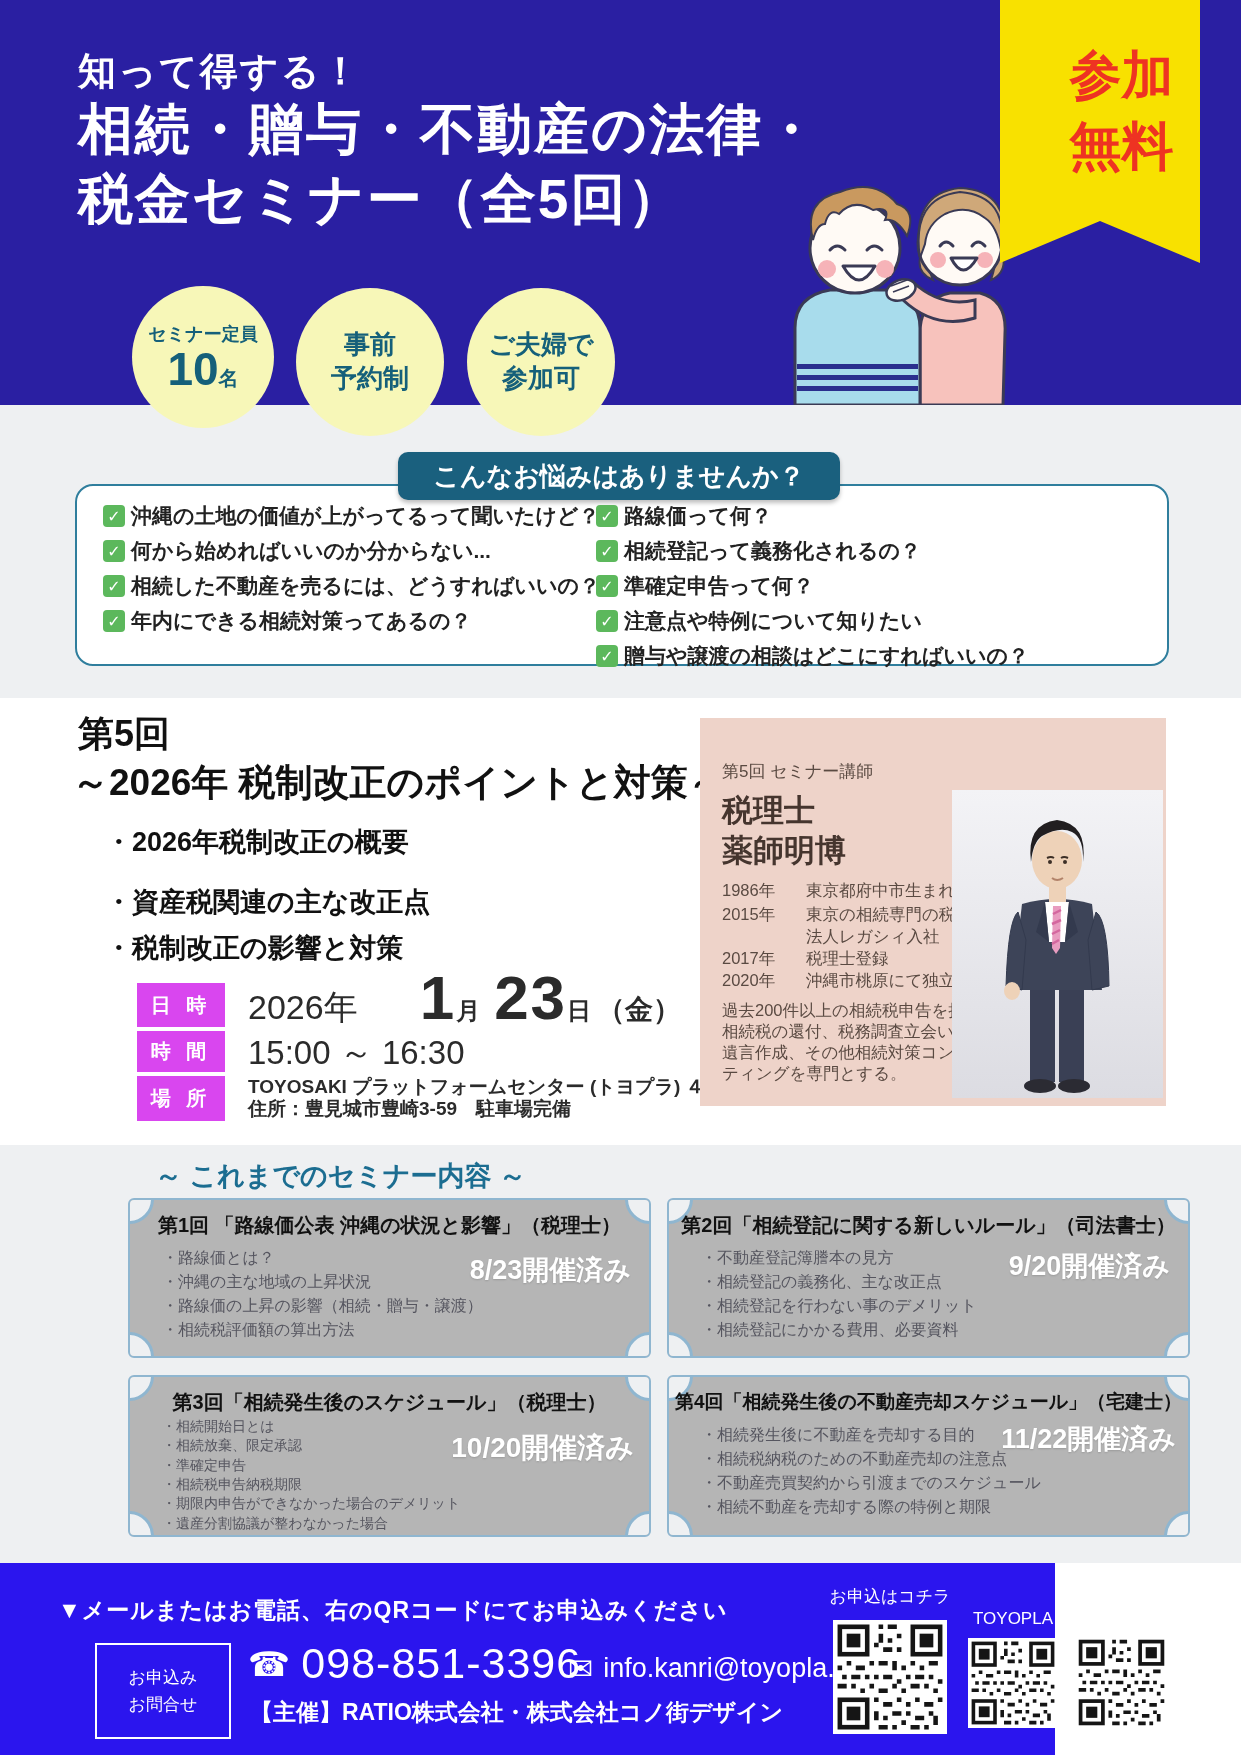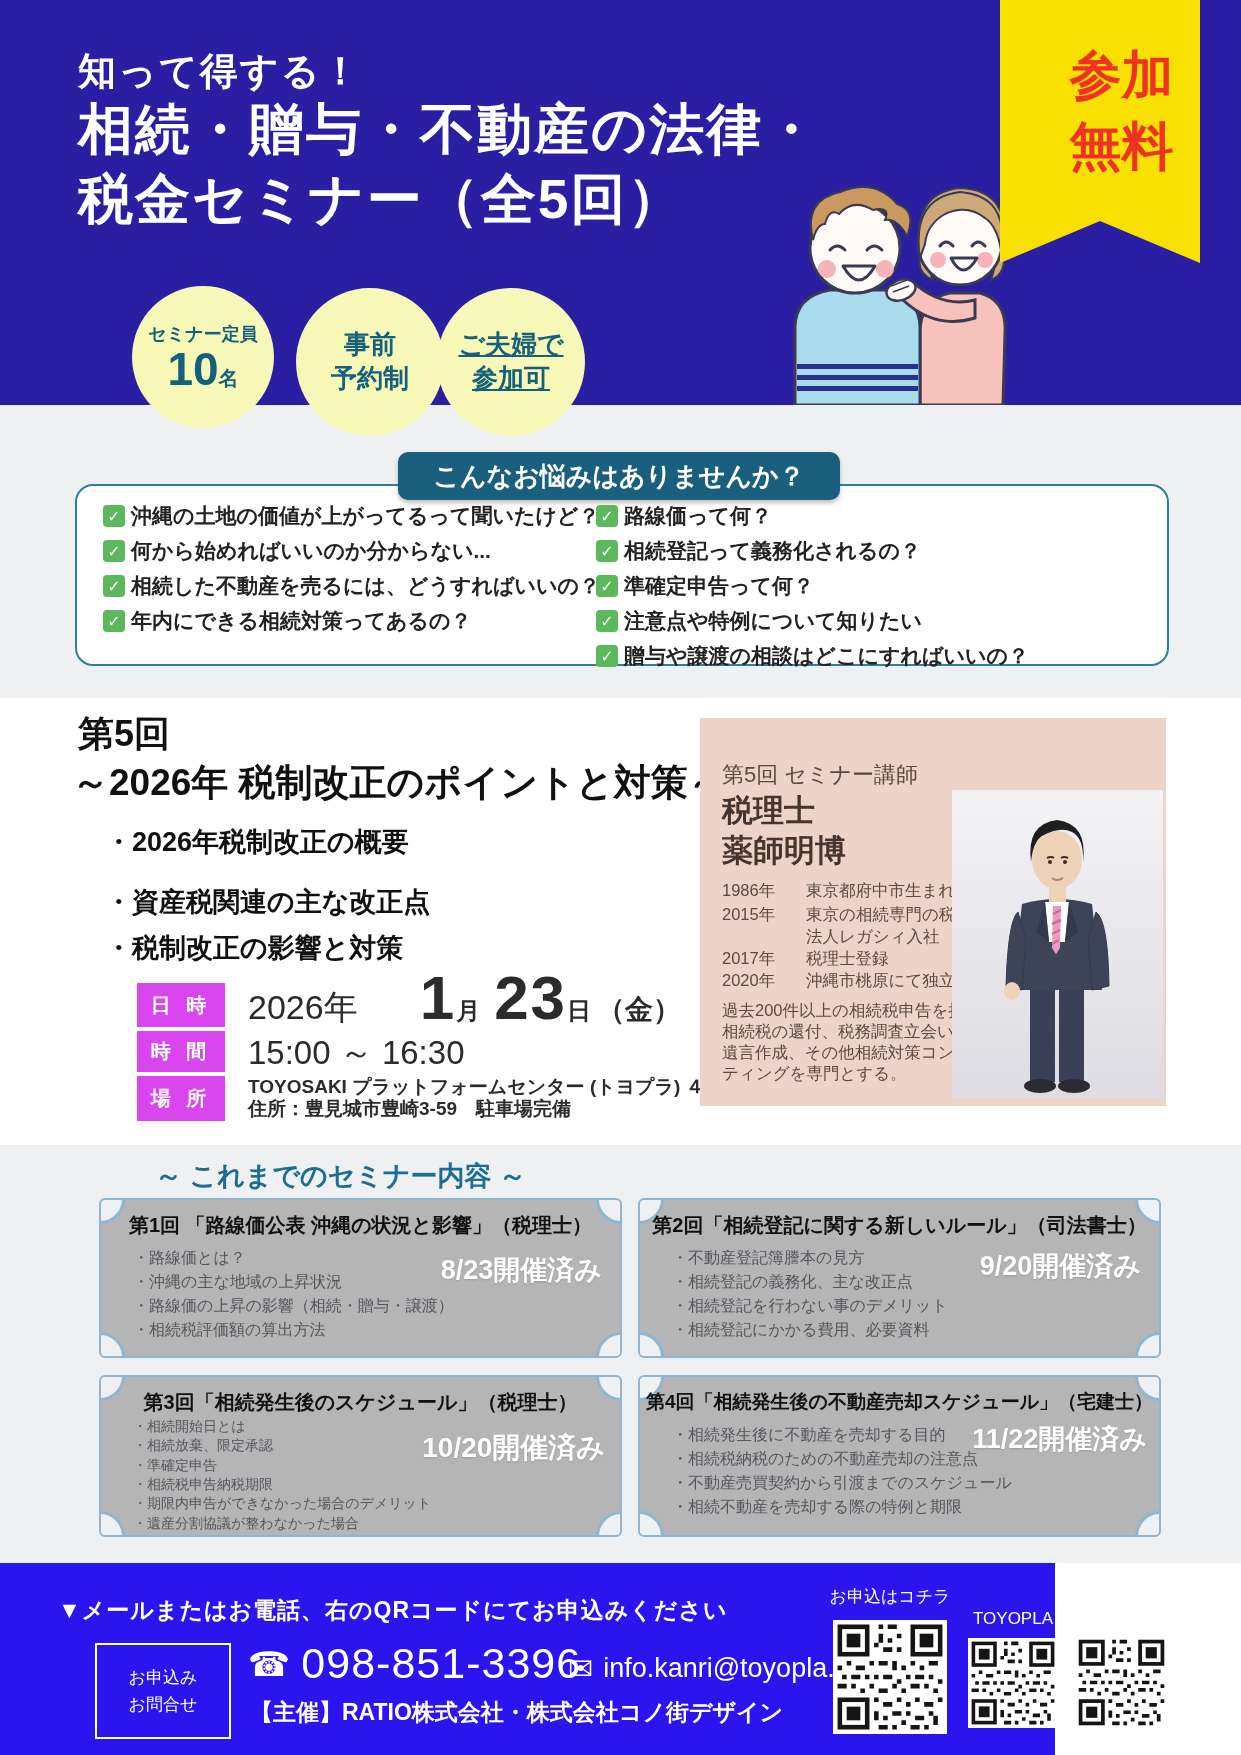--- a/index.html
+++ b/index.html
@@ -13,21 +13,21 @@
   .t2{top:102px;font-size:55px;}
   .t3{top:172px;font-size:55px;}
   #ribbon{position:absolute;left:1000px;top:0;width:200px;height:263px;background:#f8e100;
     clip-path:polygon(0 0,100% 0,100% 100%,50% 84%,0 100%);display:flex;flex-direction:column;
     align-items:center;padding-top:48px;box-sizing:border-box;gap:16px;padding-left:43px;}
   #ribbon div{color:#ee3322;font-size:52px;font-weight:700;line-height:1.05;}
   .circle{position:absolute;background:#f7f7b8;border-radius:50%;display:flex;flex-direction:column;
     align-items:center;justify-content:center;color:#15607a;text-align:center;z-index:3;}
   #c1{left:132px;top:286px;width:142px;height:142px;}
   #c2{left:296px;top:288px;width:148px;height:148px;}
-  #c3{left:437px;top:288px;width:148px;height:148px;text-decoration:underline;}
+  #c3{left:467px;top:288px;width:148px;height:148px;}
   .c-top{font-size:18px;font-weight:700;}
   .c-num{font-size:46px;font-weight:700;line-height:1;}
   .c-unit{font-size:20px;font-weight:700;}
   .c-line{font-size:26px;font-weight:700;line-height:1.3;}
   #couple{position:absolute;left:735px;top:178px;}
 
   
   #gray1{position:absolute;left:0;top:405px;width:1241px;height:293px;background:#eef0f2;}
   #white-sec{position:absolute;left:0;top:698px;width:1241px;height:447px;background:#ffffff;}
   #gray2{position:absolute;left:0;top:1145px;width:1241px;height:418px;background:#eef0f2;}
@@ -56,34 +56,34 @@
   #lb-date{top:983px;height:44px;} #lb-time{top:1031px;height:41px;} #lb-place{top:1076px;height:45px;}
   #dateline{position:absolute;left:248px;top:962px;display:flex;align-items:baseline;color:#2b2b2b;}
   .d-year{font-size:34px;} .d-big{font-size:62px;font-weight:700;letter-spacing:2px;}
   .d-sm{font-size:24px;font-weight:600;} .d-wk{font-size:28px;font-weight:600;}
   #timeline{position:absolute;left:248px;top:1031px;font-size:33px;color:#2b2b2b;}
   #place1{position:absolute;left:248px;top:1074px;font-size:19px;font-weight:700;color:#2b2b2b;}
   #place2{position:absolute;left:248px;top:1096px;font-size:19px;font-weight:700;color:#2b2b2b;}
 
   
   #spk{position:absolute;left:700px;top:718px;width:466px;height:388px;background:#eed3c9;}
-  #spk-session{position:absolute;left:22px;top:42px;font-size:22px;color:#5a4a42;}
+  #spk-session{position:absolute;left:22px;top:42px;font-size:17px;color:#5a4a42;}
   #spk-title{position:absolute;left:22px;top:72px;font-size:31px;font-weight:700;color:#45352e;}
   #spk-name{position:absolute;left:22px;top:112px;font-size:31px;font-weight:700;color:#45352e;}
   .h-row{position:absolute;left:22px;font-size:16.5px;color:#5a4a42;display:flex;gap:16px;}
   .h-year{width:68px;flex:0 0 68px;}
   #hr0{top:162px;} #hr1{top:186px;} #hr1b{top:208px;} #hr2{top:230px;} #hr3{top:252px;}
   .bio{position:absolute;left:22px;font-size:16.5px;color:#5a4a42;}
   #bio0{top:282px;} #bio1{top:303px;} #bio2{top:324px;} #bio3{top:345px;}
   #photo{position:absolute;left:252px;top:72px;width:211px;height:308px;}
 
   
   #past-title{position:absolute;left:155px;top:1158px;font-size:27px;font-weight:700;color:#1b6d91;}
   .pastbox{position:absolute;background:#b5b5b5;border:2px solid #8fb6d0;border-radius:6px;
-    overflow:hidden;box-sizing:border-box;}
+    overflow:hidden;box-sizing:border-box;margin-left:29px;}
   #pb0{left:99px;top:1198px;width:523px;height:160px;}
   #pb1{left:638px;top:1198px;width:523px;height:160px;}
   #pb2{left:99px;top:1375px;width:523px;height:162px;}
   #pb3{left:638px;top:1375px;width:523px;height:162px;}
   .scoop{position:absolute;width:44px;height:44px;border-radius:50%;background:#eef0f2;border:3px solid #8fb6d0;}
   .s-tl{left:-26px;top:-26px;} .s-tr{right:-26px;top:-26px;}
   .s-bl{left:-26px;bottom:-26px;} .s-br{right:-26px;bottom:-26px;}
   .pb-title{position:absolute;left:0;right:0;top:12px;text-align:center;font-size:20px;font-weight:700;color:#111;}
   .pb-points{position:absolute;left:32px;top:46px;font-size:16px;color:#55555f;line-height:1.5;}
   .pb-points.small{font-size:14px;line-height:1.38;top:40px;}

